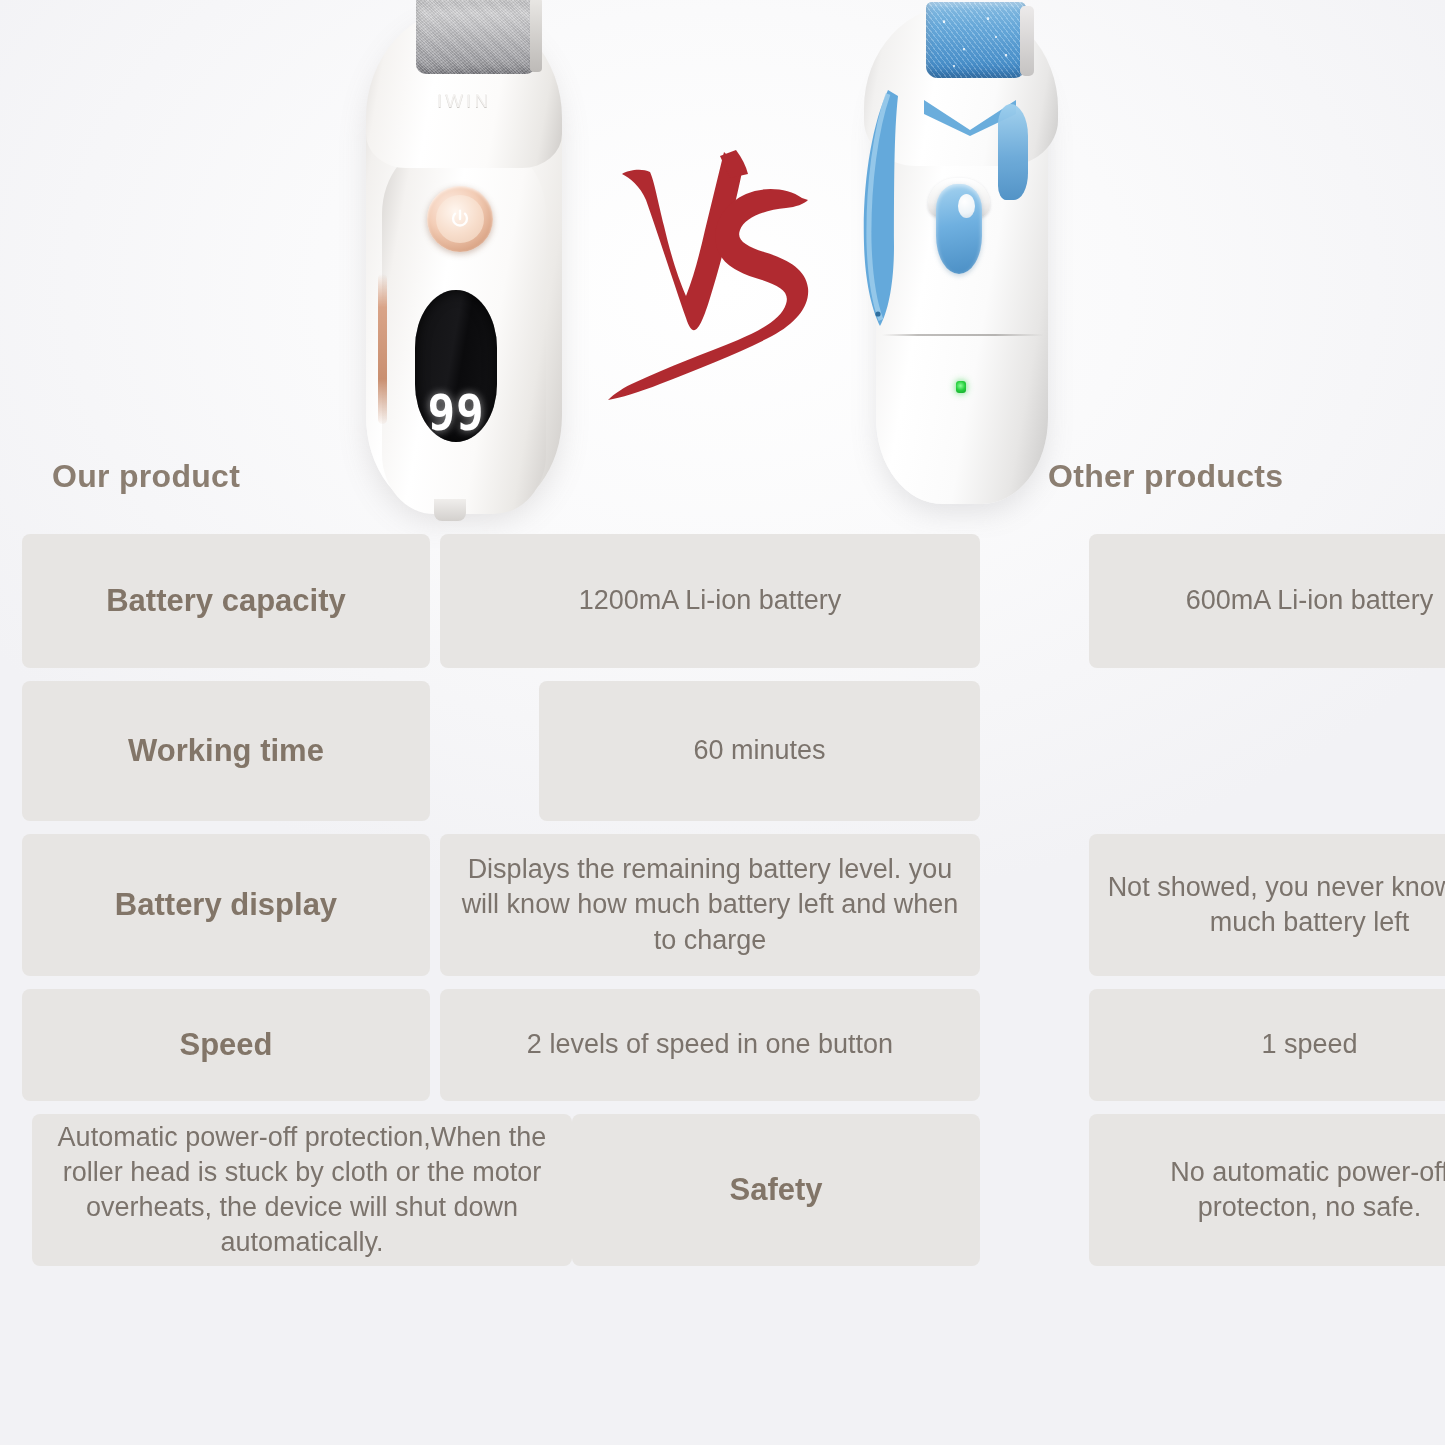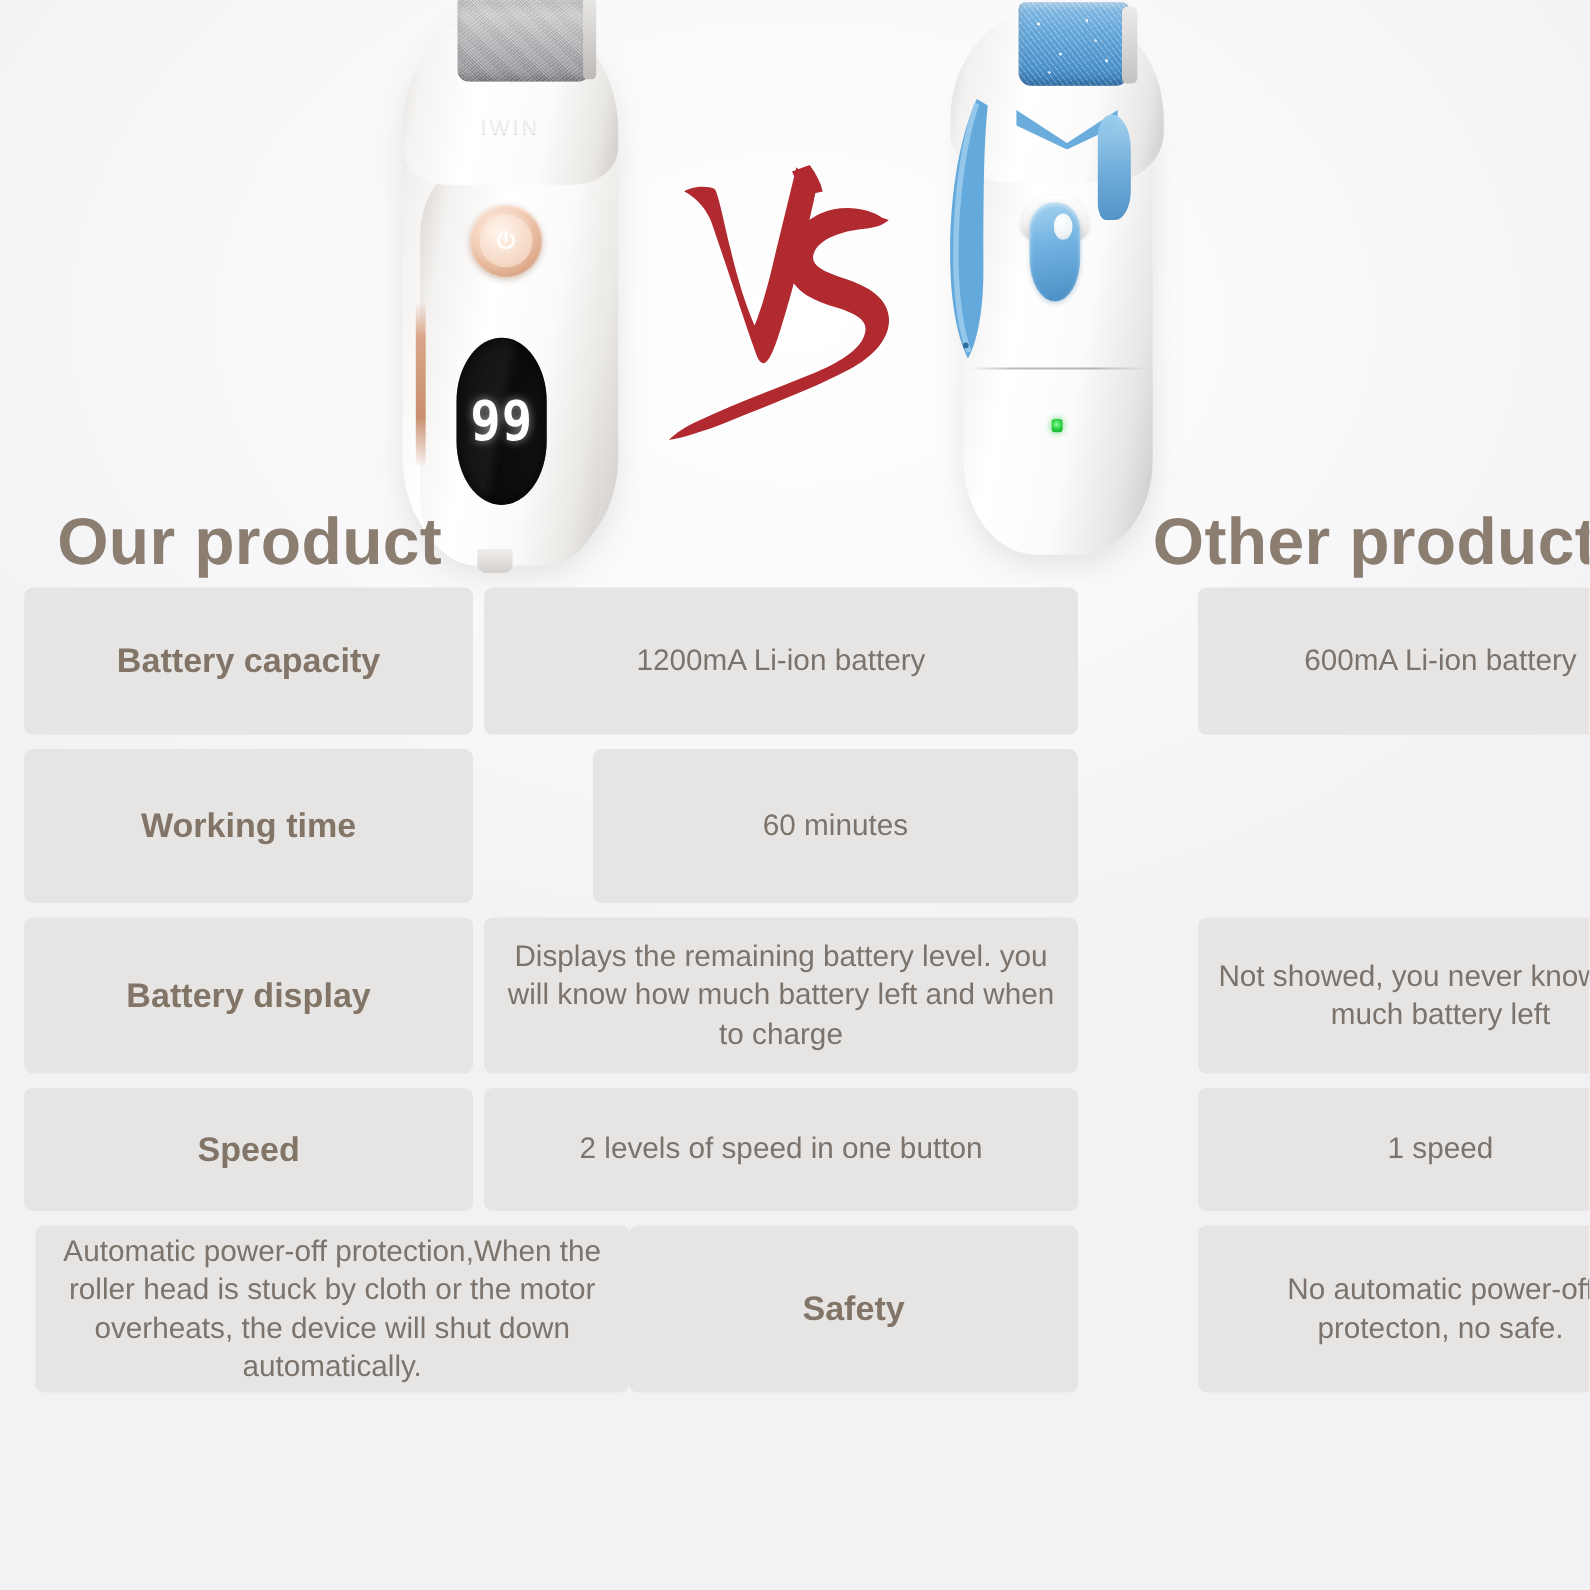--- a/index.html
+++ b/index.html
@@ -115,21 +115,21 @@
     left: 178px;
     top: 4px;
     width: 12px;
     height: 74px;
     background: linear-gradient(180deg, #e9e7e4, #bdbab7);
     border-radius: 4px;
   }
   .our-brand {
     position: absolute;
     left: 52px;
-    top: 112px;
+    top: 96px;
     width: 120px;
     text-align: center;
     font-size: 19px;
     letter-spacing: 3px;
     font-weight: 400;
     color: #f3f1ef;
     text-shadow: 0 1px 0 rgba(160,155,150,0.55), 0 -1px 0 rgba(255,255,255,0.9);
     opacity: 0.88;
   }
   .our-power {
@@ -153,29 +153,29 @@
   }
   .our-power-glyph {
     position: absolute;
     left: 50%; top: 50%;
     width: 22px; height: 22px;
     margin: -11px 0 0 -11px;
   }
   .our-display {
     position: absolute;
     left: 63px;
-    top: 313px;
+    top: 296px;
     width: 82px;
     height: 152px;
     border-radius: 41px / 58px;
     background:
       linear-gradient(100deg, #111113 0%, #18181b 44%, #0b0b0d 55%, #141416 100%);
     box-shadow: inset 0 0 14px rgba(0,0,0,0.85);
     display: flex;
-    align-items: center;
+    align-items: flex-end;
     justify-content: center;
   }
   .our-digits {
     font-family: "DejaVu Sans Mono", monospace;
     font-size: 50px;
     font-weight: 700;
     color: #ffffff;
     letter-spacing: 1px;
     text-shadow: 0 0 9px rgba(255,255,255,0.55);
     transform: scaleX(0.92);
@@ -356,21 +356,21 @@
     width: 10px;
     height: 12px;
     border-radius: 3px;
     background: radial-gradient(circle at 45% 40%, #8cff9a 0%, #27cf3f 50%, #12a52a 100%);
     box-shadow: 0 0 7px rgba(45,210,70,0.75);
   }
 
   
   .col-header {
     position: absolute;
-    font-size: 60px;
+    font-size: 32px;
     font-weight: 700;
     color: #8b7e71;
     letter-spacing: 0.3px;
     white-space: nowrap;
   }
   .col-header.our   { left: 52px;  top: 458px; }
   .col-header.other { left: 1048px; top: 458px; }
 
   
   .table {

